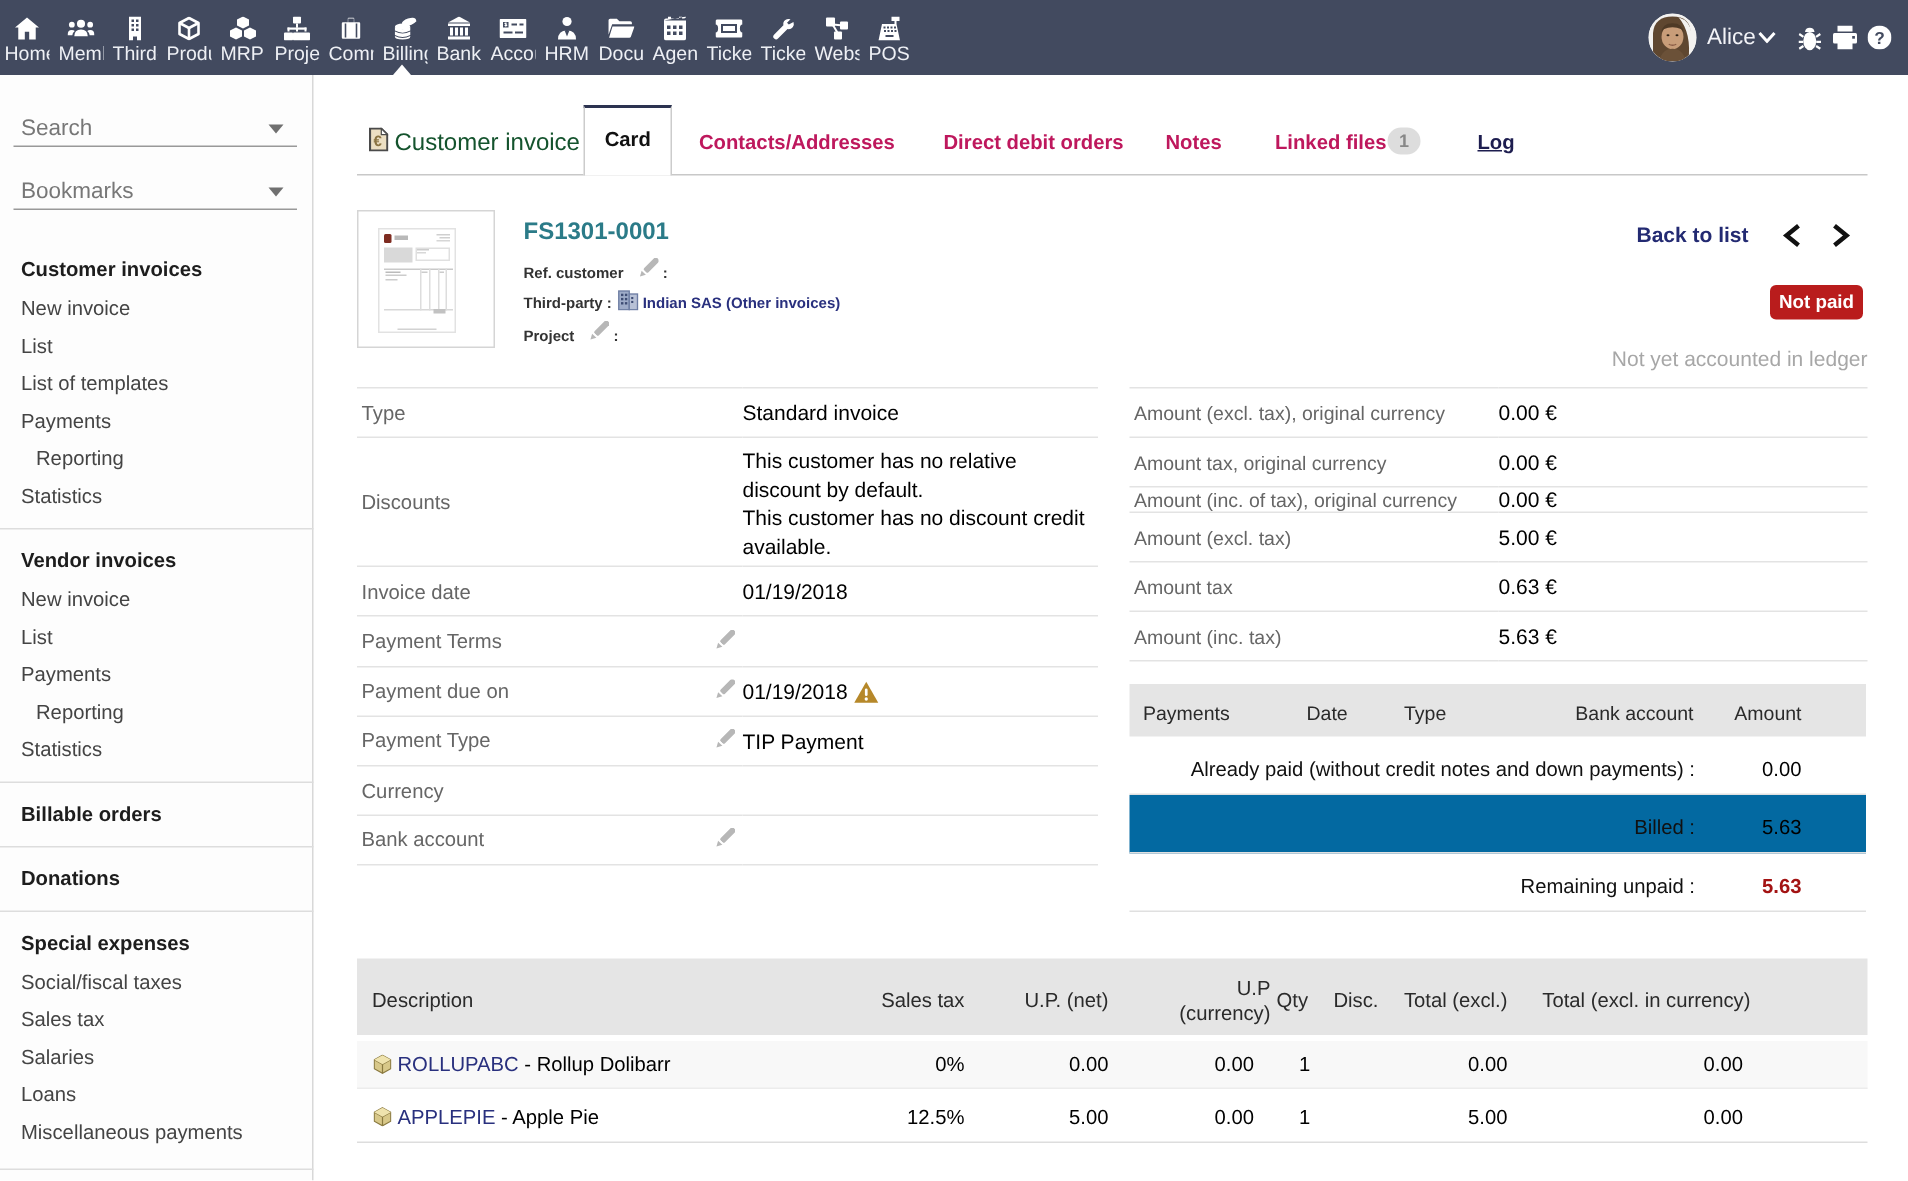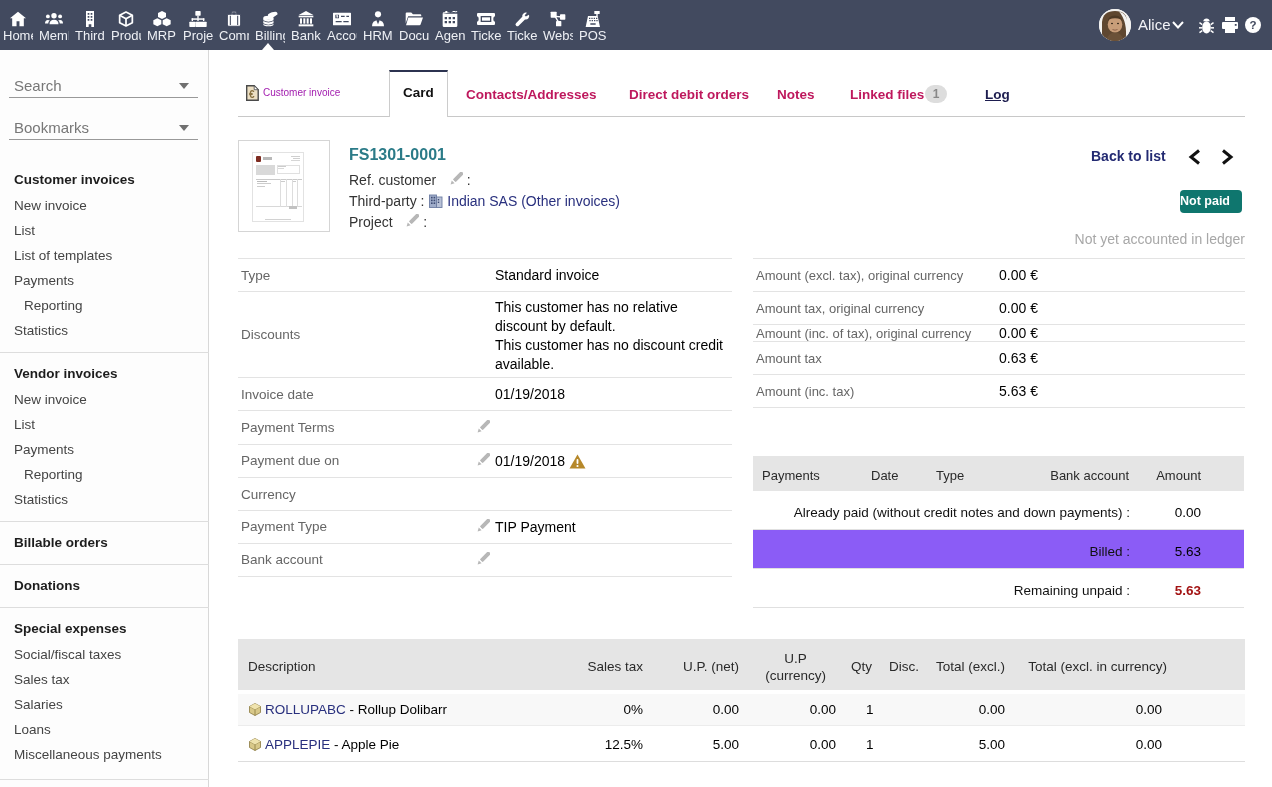--- a/index.html
+++ b/index.html
@@ -35,25 +35,25 @@
 .tab { position:absolute; font-size:13.5px; font-weight:bold; color:#be185d; white-space:nowrap; }
 #tabline { position:absolute; left:238px; top:116px; width:1007px; border-top:1px solid #c8c8c8; }
 #cardtab { position:absolute; left:389px; top:70px; width:59px; height:47px; background:#fff;
   border:1px solid #ccc; border-bottom:none; border-top:2px solid #2c3350; text-align:center;
   font-size:13.5px; font-weight:bold; color:#111; line-height:42px; z-index:3; }
 
 
 #thumbbox { position:absolute; left:238px; top:140px; width:92px; height:92px;
   border:1px solid #d5d5d5; background:#fff; }
 #fsref { position:absolute; left:349px; top:146px; font-size:16px; font-weight:bold; color:#2b7b88; }
-.bl { position:absolute; left:349px; font-size:14px; color:#333; }
+.bl { position:absolute; left:349px; font-size:10px; color:#333;font-weight:bold; }
 a.navy { color:#29307e; text-decoration:none; }
 #backlist { position:absolute; left:1091px; top:148px; font-size:14px; font-weight:bold; color:#232a72; }
-#notpaid { position:absolute; left:1180px; top:190px; width:62px; height:23px; background:#0f766e; color:#fff;
-  font-size:12.5px; font-weight:bold; border-radius:4px; line-height:23px; }
+#notpaid { position:absolute; left:1180px; top:190px; width:62px; height:23px; background:#b91c1c; color:#fff;
+  font-size:12.5px; font-weight:bold; border-radius:4px; text-align:center; line-height:23px; }
 #noledger { position:absolute; right:27px; top:231px; font-size:14px; color:#a7a7a7; }
 
 
 .ftable { position:absolute; border-collapse:collapse; }
 .ftable td { border-bottom:1px solid #e3e3e3; font-size:14px; vertical-align:middle; padding:0; }
 .ftable tr td:first-child { color:#666; padding-left:3px; font-size:13.5px; }
 .rt tr td:first-child { font-size:13px !important;margin-top:28px; }
 .val { color:#000; }
 
 
@@ -316,21 +316,21 @@
     <div class="sb-sep" style="top:729px"></div>
   </div>
 
   <div id="tabs">
     <div id="tabline"></div>
     <svg style="position:absolute;left:246px;top:85px" width="13" height="16" viewBox="0 0 13 16">
         <path fill="#ecdfc3" stroke="#4a4a4a" stroke-width="1.4" d="M0.7 0.7 h7.5 l4 4 V15.3 H0.7 Z"></path>
         <path fill="#fff" stroke="#4a4a4a" stroke-width="0.8" d="M8.2 0.7 l4 4 h-4 Z"></path>
         <text x="5.8" y="12.5" text-anchor="middle" font-family="Liberation Sans" font-size="10" font-weight="bold" fill="#8a7342">€</text>
       </svg>
-    <span class="tab" style="left:263px;top:87px;color:#a21caf;font-weight:normal;font-size:10px">Customer invoice</span>
+    <span class="tab" style="left:263px;top:87px;color:#14532d;font-weight:normal;font-size:16px">Customer invoice</span>
     <div id="cardtab">Card</div>
     <span class="tab" style="left:466px;top:87px">Contacts/Addresses</span>
     <span class="tab" style="left:629px;top:87px">Direct debit orders</span>
     <span class="tab" style="left:777px;top:87px">Notes</span>
     <span class="tab" style="left:850px;top:87px">Linked files</span>
     <span style="position:absolute;left:925px;top:85px;width:22px;height:18px;background:#ddd;border-radius:9px;
       color:#888;font-size:12px;font-weight:bold;text-align:center;line-height:18px">1</span>
     <span class="tab" style="left:985px;top:87px;text-decoration:underline;color:#1d1d4f">Log</span>
   </div>
 
@@ -433,34 +433,34 @@
                   <path d="M5.5 10.8 h4 L7.5 14.4 Z" fill="#b7b7b7"></path>
                 </g>
               </svg></span></td>
           <td class="val">01/19/2018 <svg style="vertical-align:-3px" width="17" height="15" viewBox="0 0 17 15">
               <path d="M8.5 0.5 L16.5 14.5 H0.5 Z" fill="#b6882a"></path>
               <rect x="7.6" y="5" width="1.8" height="5" rx="0.9" fill="#fff"></rect>
               <circle cx="8.5" cy="12" r="1.1" fill="#fff"></circle>
             </svg></td>
         </tr>
     <tr style="height:33px">
-          <td>Currency</td>
-          <td></td>
-        </tr>
-    <tr style="height:33px">
           <td>Payment Type <span class="rpen"><svg class="pen" width="15" height="15" viewBox="0 0 15 15">
                 <g transform="rotate(45 7.5 7.5)">
                   <rect x="5.5" y="-2.5" width="4" height="12" rx="1.2" fill="#b7b7b7"></rect>
                   <rect x="5.5" y="9.6" width="4" height="1" fill="#ffffff"></rect>
                   <path d="M5.5 10.8 h4 L7.5 14.4 Z" fill="#b7b7b7"></path>
                 </g>
               </svg></span></td>
           <td class="val">TIP Payment</td>
         </tr>
     <tr style="height:33px">
+          <td>Currency</td>
+          <td></td>
+        </tr>
+    <tr style="height:33px">
           <td>Bank account <span class="rpen"><svg class="pen" width="15" height="15" viewBox="0 0 15 15">
                 <g transform="rotate(45 7.5 7.5)">
                   <rect x="5.5" y="-2.5" width="4" height="12" rx="1.2" fill="#b7b7b7"></rect>
                   <rect x="5.5" y="9.6" width="4" height="1" fill="#ffffff"></rect>
                   <path d="M5.5 10.8 h4 L7.5 14.4 Z" fill="#b7b7b7"></path>
                 </g>
               </svg></span></td>
           <td></td>
         </tr>
   </tbody>
@@ -474,20 +474,24 @@
         </tr>
     <tr style="height:33px">
           <td>Amount tax, original currency</td>
           <td class="val">0.00 €</td>
         </tr>
     <tr style="height:17px">
           <td>Amount (inc. of tax), original currency</td>
           <td class="val">0.00 €</td>
         </tr>
     <tr style="height:33px">
+          <td>Amount (excl. tax)</td>
+          <td class="val">5.00 €</td>
+        </tr>
+    <tr style="height:33px">
           <td>Amount tax</td>
           <td class="val">0.63 €</td>
         </tr>
     <tr style="height:33px">
           <td>Amount (inc. tax)</td>
           <td class="val">5.63 €</td>
         </tr>
   </tbody>
     </table>
   <div class="lthead" style="left:753px;top:456px;width:491px;height:35px">
@@ -495,36 +499,36 @@
     <span class="cell" style="left:118px;top:12px">Date</span>
     <span class="cell" style="left:183px;top:12px">Type</span>
     <span class="cell" style="right:115px;top:12px">Bank account</span>
     <span class="cell" style="right:43px;top:12px">Amount</span>
   </div>
   <div style="position:absolute;left:753px;top:491px;width:491px;font-size:13.5px">
     <div style="height:39px;border-bottom:1px solid #e0e0e0;position:relative">
       <span class="cell" style="right:114px;top:14px;color:#111">Already paid (without credit notes and down payments) :</span>
       <span class="cell" style="right:43px;top:14px">0.00</span>
     </div>
-    <div style="height:39px;border-bottom:1px solid #e0e0e0;background:#8b5cf6;position:relative">
+    <div style="height:39px;border-bottom:1px solid #e0e0e0;background:#0369a1;position:relative">
       <span class="cell" style="right:114px;top:14px;color:#111">Billed :</span>
       <span class="cell" style="right:43px;top:14px">5.63</span>
     </div>
     <div style="height:39px;border-bottom:1px solid #e0e0e0;position:relative">
       <span class="cell" style="right:114px;top:14px;color:#111">Remaining unpaid :</span>
       <span class="cell" style="right:43px;top:14px;color:#a31313;font-weight:bold">5.63</span>
     </div>
   </div>
 
   <div id="products">
     <div class="lthead" style="left:238px;top:639px;width:1007px;height:51px;font-size:13.5px">
       <span class="cell" style="left:10px;top:20px">Description</span>
       <span class="cell" style="right:602px;top:20px">Sales tax</span>
       <span class="cell" style="right:506px;top:20px">U.P. (net)</span>
-      <span class="cell" style="right:419px;top:11px;text-align:center;line-height:17px">U.P<br>(currency)</span>
+      <span class="cell" style="right:398px;top:11px;text-align:right;line-height:17px">U.P<br>(currency)</span>
       <span class="cell" style="left:613px;top:20px">Qty</span>
       <span class="cell" style="left:651px;top:20px">Disc.</span>
       <span class="cell" style="right:240px;top:20px">Total (excl.)</span>
       <span class="cell" style="right:78px;top:20px">Total (excl. in currency)</span>
     </div>
     <div style="position:absolute;left:238px;top:694px;width:1007px;height:32px;background:#f8f8f8;border-bottom:1px solid #ececec"></div>
     <div style="position:absolute;left:238px;top:727px;width:1007px;height:35px;border-bottom:1px solid #ddd"></div>
     <div class="prow" style="top:702px">
       <svg style="position:absolute;left:11px;top:1px" width="12" height="13" viewBox="0 0 12 13">
           <path d="M6 0.5 L11.5 3.5 V9.5 L6 12.5 L0.5 9.5 V3.5 Z" fill="#d8c889" stroke="#8a7a40" stroke-width="0.8"></path>

